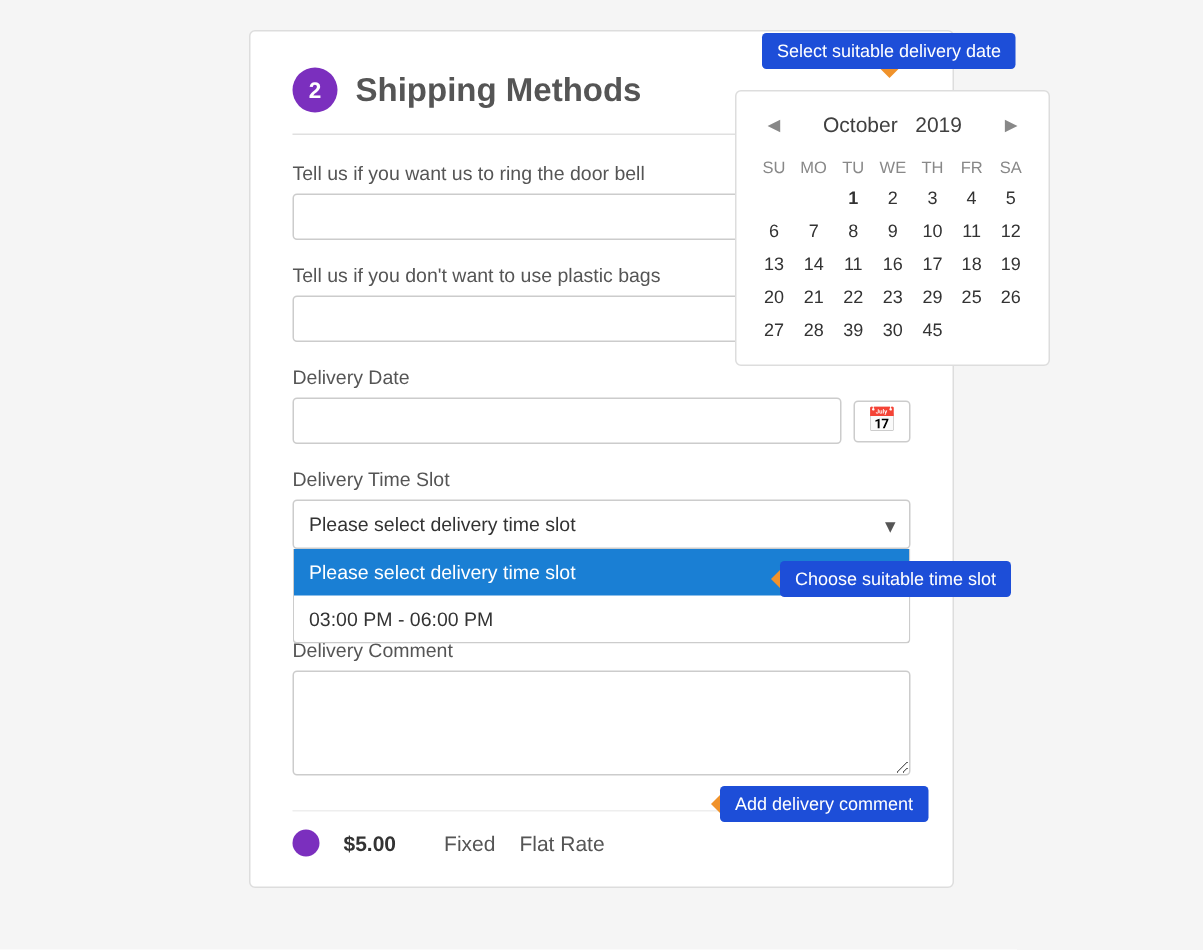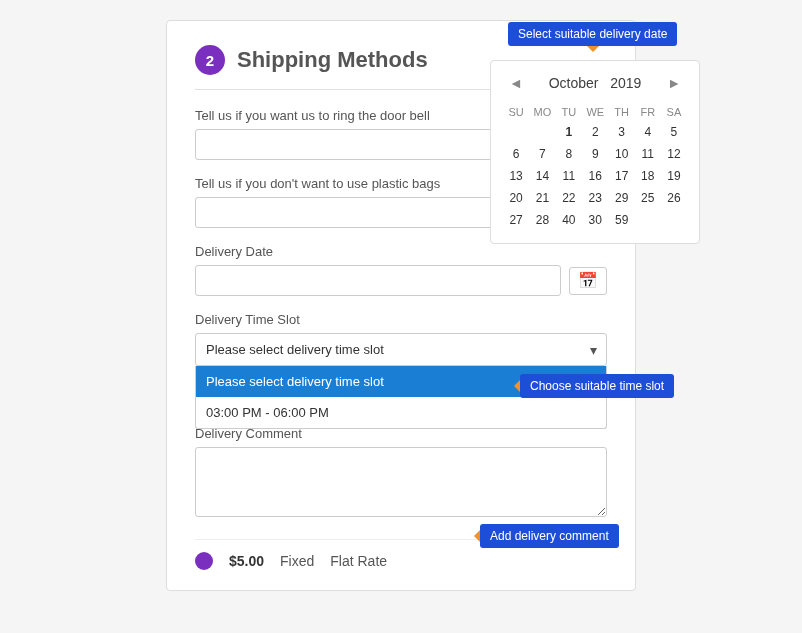--- a/index.html
+++ b/index.html
@@ -170,20 +170,21 @@
       flex-shrink: 0;
     }
     .price-text {
       font-size: 14px;
       font-weight: bold;
       color: #333;
     }
     .method-label {
       font-size: 14px;
       color: #555;
+      margin-left: 16px;
     }
     .method-type {
       font-size: 14px;
       color: #555;
     }
 
     
     .calendar-panel {
       position: absolute;
       left: 490px;
@@ -403,23 +404,23 @@
             <td>21</td>
             <td>22</td>
             <td>23</td>
             <td>29</td>
             <td>25</td>
             <td>26</td>
           </tr>
           <tr>
             <td>27</td>
             <td>28</td>
-            <td>40</td>
+            <td>39</td>
             <td>30</td>
-            <td>59</td>
+            <td>45</td>
             <td class="cal-empty"></td>
             <td class="cal-empty"></td>
           </tr>
         </tbody>
     </table>
   </div>
 
   <div class="tooltip-box tooltip-date">Select suitable delivery date</div>
 
   <div class="tooltip-box tooltip-timeslot">Choose suitable time slot</div>

